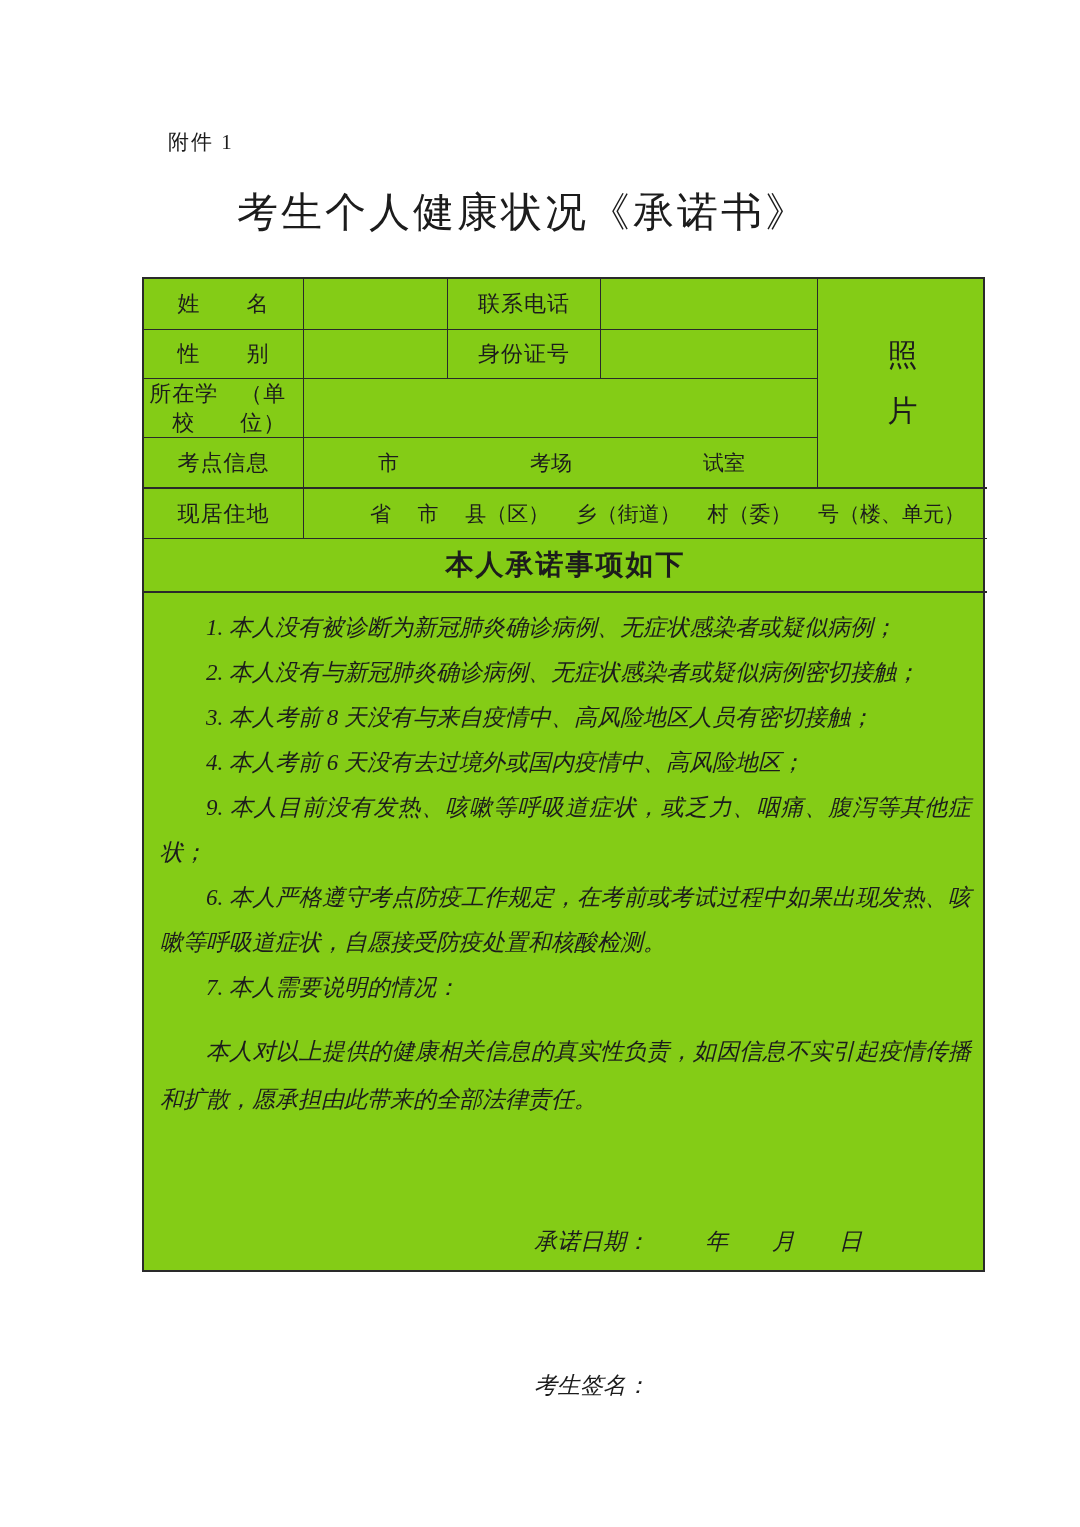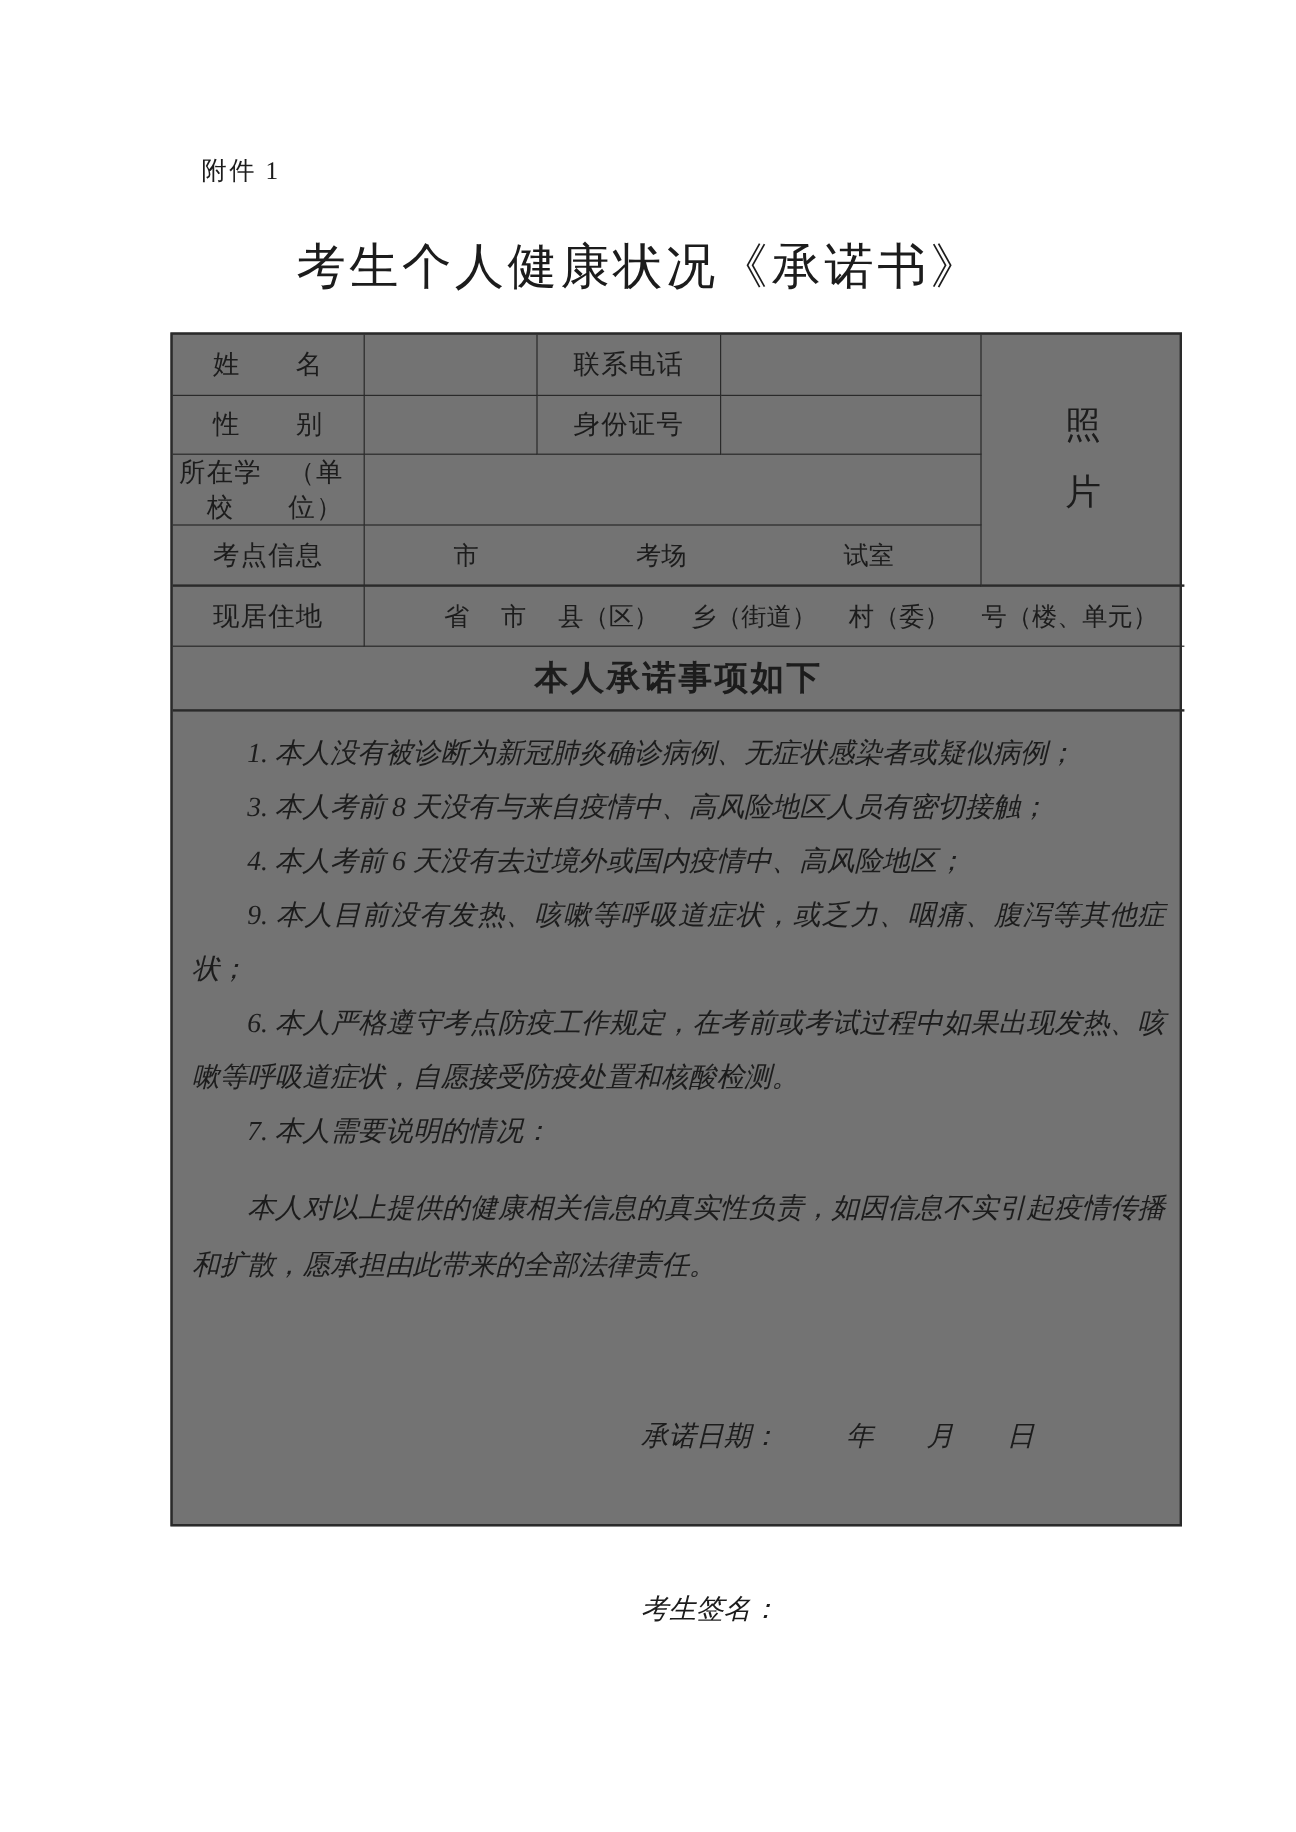--- a/index.html
+++ b/index.html
@@ -20,21 +20,21 @@
     text-align:center;font-size:41px;letter-spacing:3px;
   }
   .form-table{
     position:absolute;left:142px;top:277px;
     width:843px;
     display:grid;
     grid-template-columns:160px 144px 153px 217px 169px;
     grid-template-rows:51px 49px 59px 51px 50px 54px 677px;
     border:2px solid #2a2a2a;
     box-sizing:border-box;
-    background:#737373;
+    background:#84cc16;
   }
   .c{
     border-right:1px solid #2a2a2a;
     border-bottom:1px solid #2a2a2a;
     display:flex;align-items:center;justify-content:center;
     font-size:22px;
     box-sizing:border-box;
     text-align:center;
   }
   .nr{border-right:none;}
@@ -93,21 +93,21 @@
   .date-unit{display:inline-block;}
   .u-year{margin-left:56px;}
   .u-month{margin-left:44px;}
   .u-day{margin-left:44px;}
 </style>
 </head>
 <body>
 
 <div class="attachment">附件 1</div>
 
-<h1 class="doc-title" style="font-weight:normal;margin:13px;">考生个人健康状况《承诺书》</h1>
+<h1 class="doc-title" style="font-weight:normal;margin:3px;">考生个人健康状况《承诺书》</h1>
 
 <div class="form-table">
 
   <div class="c lab">姓　　名</div>
   <div class="c val"></div>
   <div class="c lab">联系电话</div>
   <div class="c val"></div>
 
   <div class="c nr tb photo">
     <span>照</span>
@@ -139,20 +139,21 @@
     <span>县（区）</span>
     <span>乡（街道）</span>
     <span>村（委）</span>
     <span>号（楼、单元）</span>
   </div>
 
   <div class="c nr tb head-row">本人承诺事项如下</div>
 
   <div class="c nr nb body-row">
     <p>1. 本人没有被诊断为新冠肺炎确诊病例、无症状感染者或疑似病例；</p>
+    <p>2. 本人没有与新冠肺炎确诊病例、无症状感染者或疑似病例密切接触；</p>
     <p>3. 本人考前 8 天没有与来自疫情中、高风险地区人员有密切接触；</p>
     <p>4. 本人考前 6 天没有去过境外或国内疫情中、高风险地区；</p>
     <p>9. 本人目前没有发热、咳嗽等呼吸道症状，或乏力、咽痛、腹泻等其他症状；</p>
     <p>6. 本人严格遵守考点防疫工作规定，在考前或考试过程中如果出现发热、咳嗽等呼吸道症状，自愿接受防疫处置和核酸检测。</p>
     <p>7. 本人需要说明的情况：</p>
 
     <p class="declaration">本人对以上提供的健康相关信息的真实性负责，如因信息不实引起疫情传播和扩散，愿承担由此带来的全部法律责任。</p>
 
     <div class="sig-block">
       <div class="sig-line">

